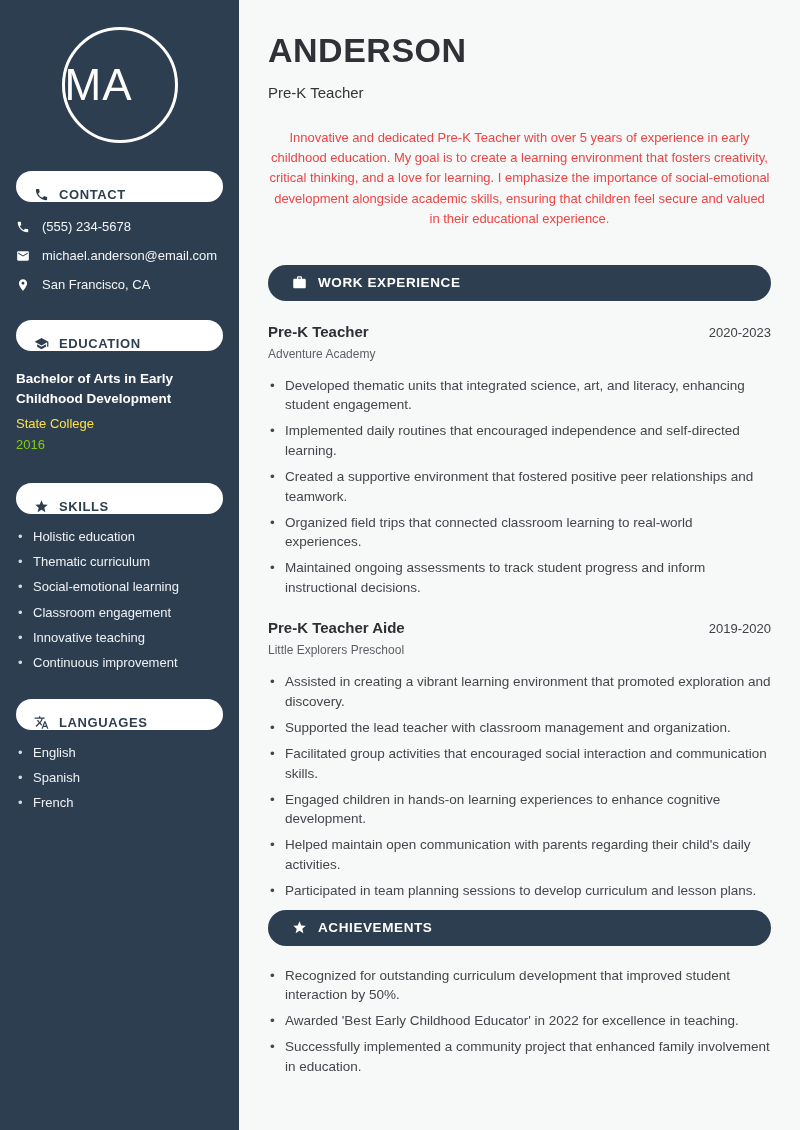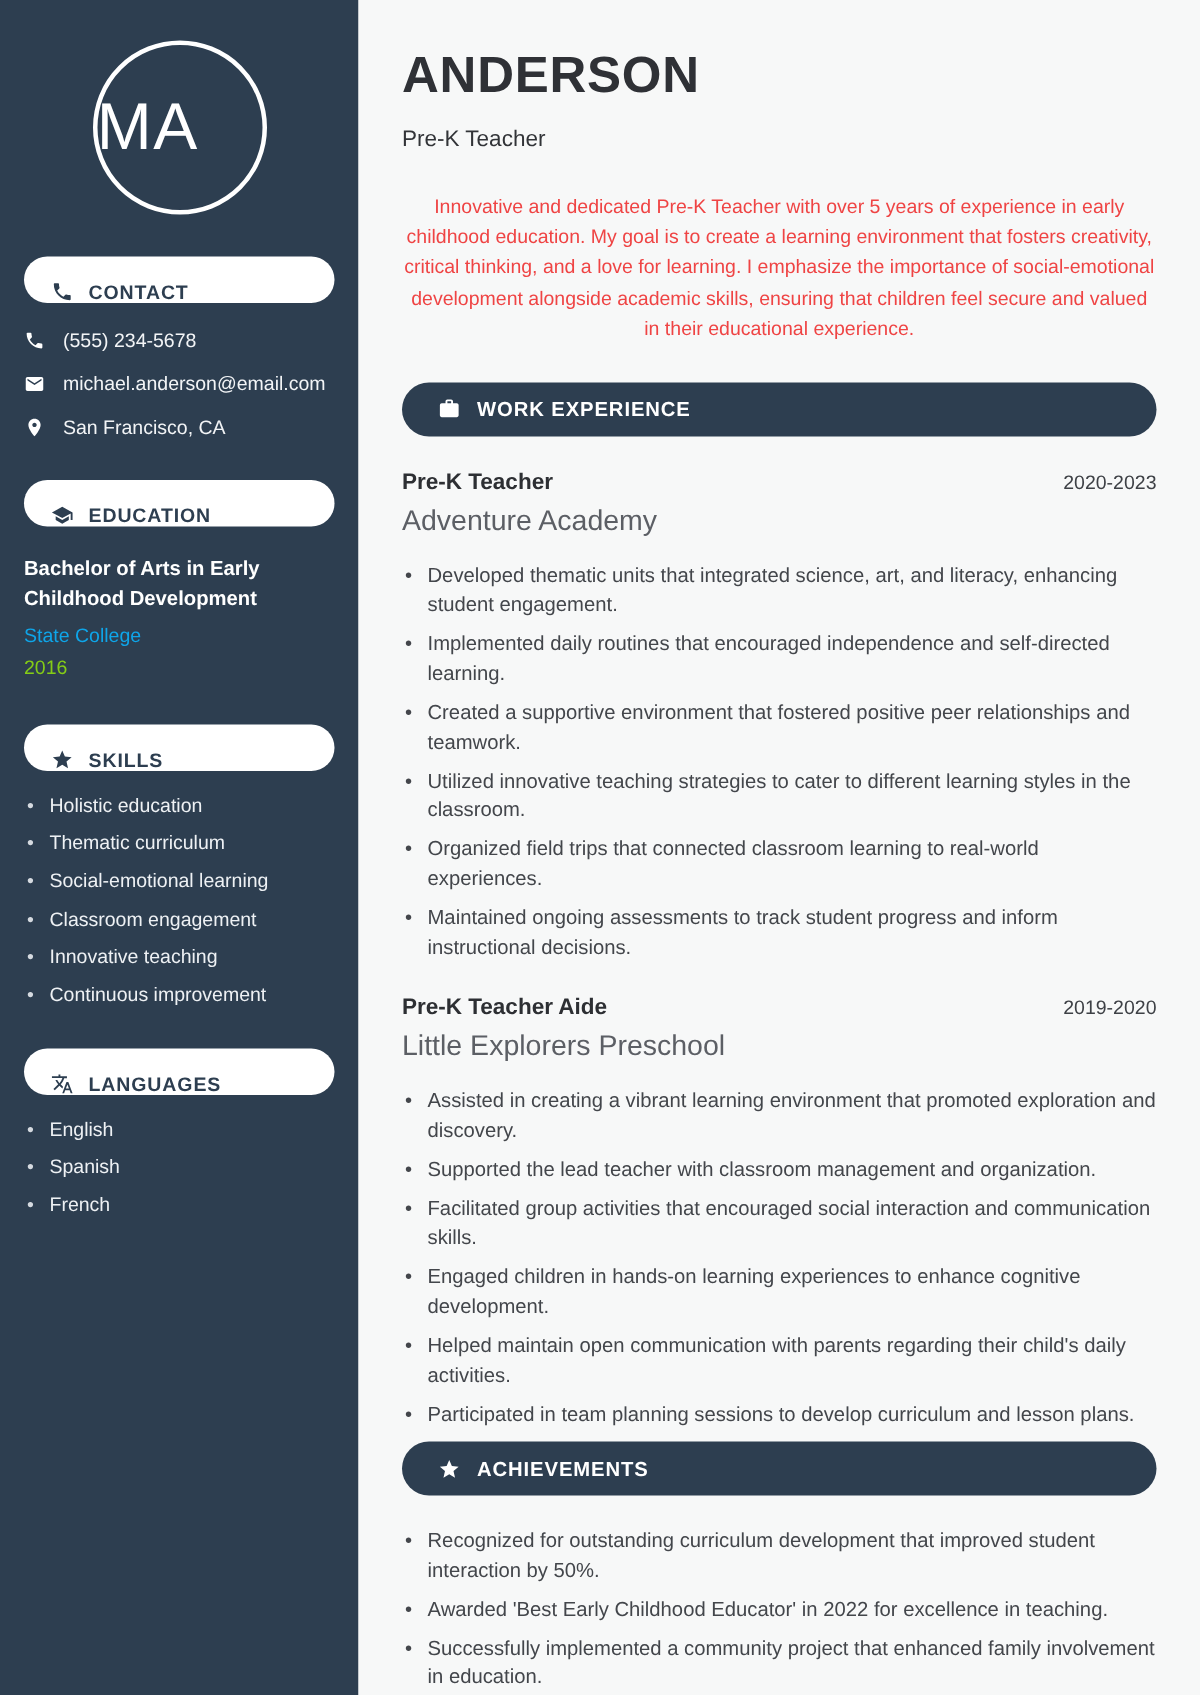--- a/index.html
+++ b/index.html
@@ -33,21 +33,21 @@
   }
   .side-pill svg{width:15px;height:15px;fill:#2d3e50;flex-shrink:0;}
   .contact-list{margin-top:17px;}
   .contact-row{
     display:flex;align-items:center;gap:12px;
     font-size:13px;color:#f2f4f6;margin-bottom:14px;
   }
   .contact-row svg{width:14px;height:14px;fill:#ffffff;flex-shrink:0;}
   .edu{margin-top:18px;}
   .edu-degree{font-size:13.5px;font-weight:700;line-height:1.45;color:#ffffff;}
-  .edu-school{margin-top:7px;font-size:13px;color:#0ea5e9;line-height:1.45;}
+  .edu-school{margin-top:7px;font-size:13px;color:#fde047;line-height:1.45;}
   .edu-year{font-size:13px;color:#84cc16;line-height:1.45;margin-top:2px;}
   .side-list{list-style:none;margin:16px 0 0 0;padding:0;}
   .side-list li{
     position:relative;padding-left:17px;font-size:13px;color:#eef1f4;
     margin-bottom:11px;line-height:1.1;
   }
   .side-list li::before{
     content:"•";position:absolute;left:2px;top:0;color:#d5dae0;
   }
 
@@ -58,32 +58,32 @@
   }
   .name{
     font-size:34px;font-weight:700;line-height:1.21;letter-spacing:0.5px;
     color:#2f3136;text-transform:uppercase;
   }
   .role{margin-top:13px;font-size:15px;color:#323438;}
   .summary{
     margin:27px 0 0 0;font-size:13px;line-height:1.55;color:#ef4444;text-align:center;
   }
   .main-pill{
-    margin-top:26px;height:36px;border-radius:18px;background:#2d3e50;
+    margin-top:36px;height:36px;border-radius:18px;background:#2d3e50;
     color:#ffffff;display:flex;align-items:center;gap:11px;
     padding:0 10px 0 24px;box-sizing:border-box;
     font-size:13.5px;font-weight:700;letter-spacing:0.6px;
   }
   .main-pill svg{width:15px;height:15px;fill:#ffffff;flex-shrink:0;}
   .main-pill.tight{margin-top:9px;}
   .job{margin-top:22px;}
   .job-header{display:flex;justify-content:space-between;align-items:baseline;}
   .job-title{font-size:15px;font-weight:700;color:#2d2f33;margin:0;}
   .job-period{font-size:13px;color:#3e4146;margin-left:36px;}
-  .job-company{margin-top:7px;font-size:19px;color:#5c5f65;}
+  .job-company{margin-top:7px;font-size:12px;color:#5c5f65;}
   .bullets{list-style:none;margin:15px 0 0 0;padding:0;}
   .bullets li{
     position:relative;padding-left:17px;font-size:13.5px;color:#43464b;
     line-height:1.45;margin-bottom:6.5px;
   }
   .bullets li::before{
     content:"•";position:absolute;left:2px;top:0;color:#43464b;
   }
   .achv{margin-top:20px;}
 </style>
@@ -193,21 +193,20 @@
       <div class="job-header">
         <h3 class="job-title">Pre-K Teacher</h3>
         <span class="job-period">2020-2023</span>
       </div>
       <div class="job-company">Adventure Academy</div>
       <ul class="bullets">
 
       <li>Developed thematic units that integrated science, art, and literacy, enhancing student engagement.</li>
           <li>Implemented daily routines that encouraged independence and self-directed learning.</li>
           <li>Created a supportive environment that fostered positive peer relationships and teamwork.</li>
-          <li>Utilized innovative teaching strategies to cater to different learning styles in the classroom.</li>
           <li>Organized field trips that connected classroom learning to real-world experiences.</li>
           <li>Maintained ongoing assessments to track student progress and inform instructional decisions.</li>
         </ul>
     </article>
 
     <article class="job">
       <div class="job-header">
         <h3 class="job-title">Pre-K Teacher Aide</h3>
         <span class="job-period">2019-2020</span>
       </div>

